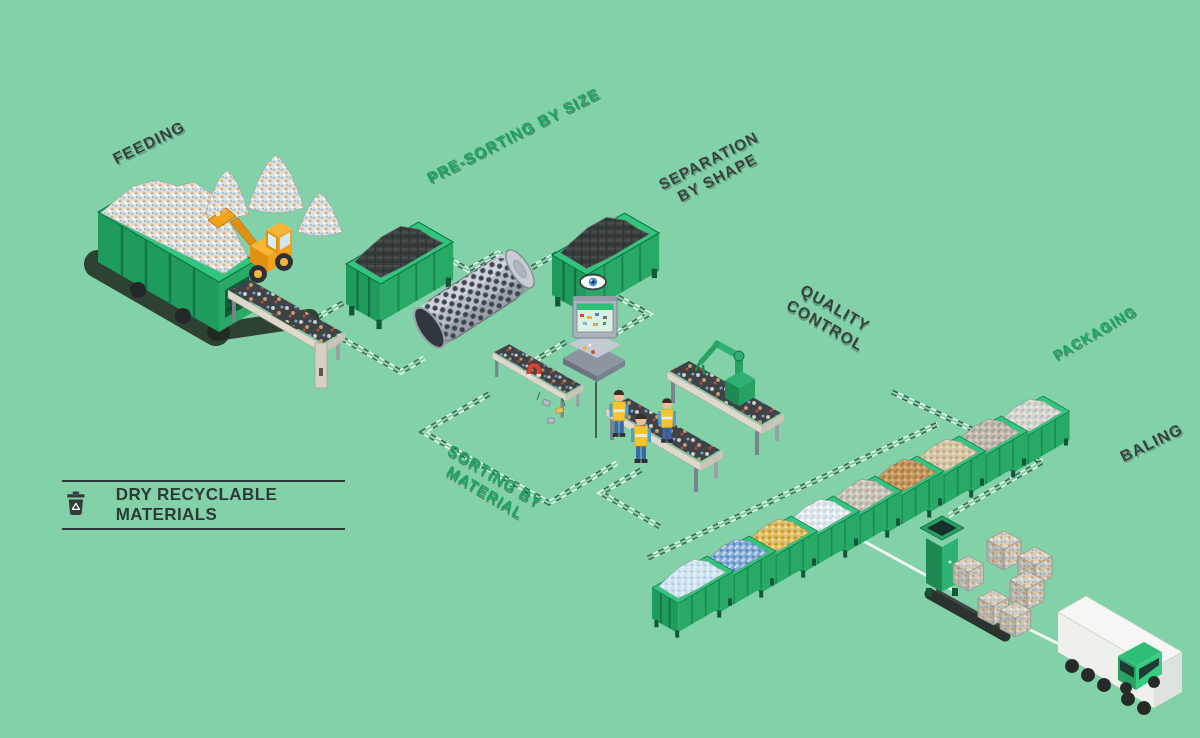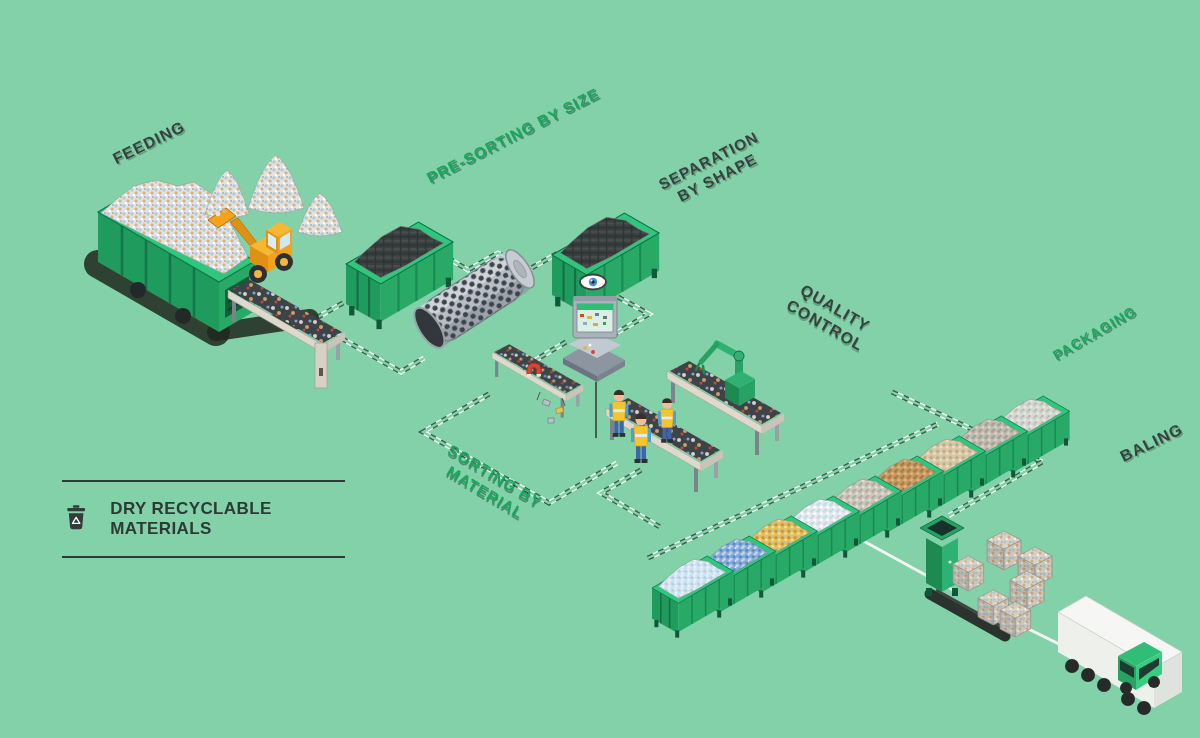--- a/index.html
+++ b/index.html
@@ -21,21 +21,21 @@
   .label-green{color:#1aa65e;text-shadow:1px 2px 0 rgba(23,48,37,0.45);}
   .lbl-feeding   {left:110px;top:133px;transform:rotate(-26deg);font-size:16px;}
   .lbl-presort   {left:413px;top:126px;transform:rotate(-27deg);width:200px;text-align:center;}
   .lbl-separation{left:648px;top:150px;transform:rotate(-27deg);width:130px;text-align:center;}
   .lbl-sorting   {left:395px;top:465px;transform:rotate(31deg);width:190px;text-align:center;}
   .lbl-quality   {left:750px;top:297px;transform:rotate(30deg);width:160px;text-align:center;font-size:16px;}
   .lbl-packaging {left:1048px;top:325px;transform:rotate(-30deg);font-size:14px;}
   .lbl-baling    {left:1118px;top:433px;transform:rotate(-26deg);font-size:16px;}
   .legend{position:absolute;left:62px;top:480px;width:283px;}
   .legend-line{height:0;border-top:2px solid #2e3a36;}
-  .legend-row{display:flex;align-items:center;gap:22px;padding:17px 2px;}
+  .legend-row{display:flex;align-items:center;gap:28px;padding:3px 2px;}
   .legend-text{font-weight:bold;font-size:17px;color:#2e3a36;letter-spacing:0.4px;}
 </style>
 </head>
 <body>
 
 <div id="stage">
 
 <svg class="scene" width="1200" height="738" viewBox="0 0 1200 738">
   <defs>
     <pattern id="waste" width="8" height="8" patternUnits="userSpaceOnUse">

